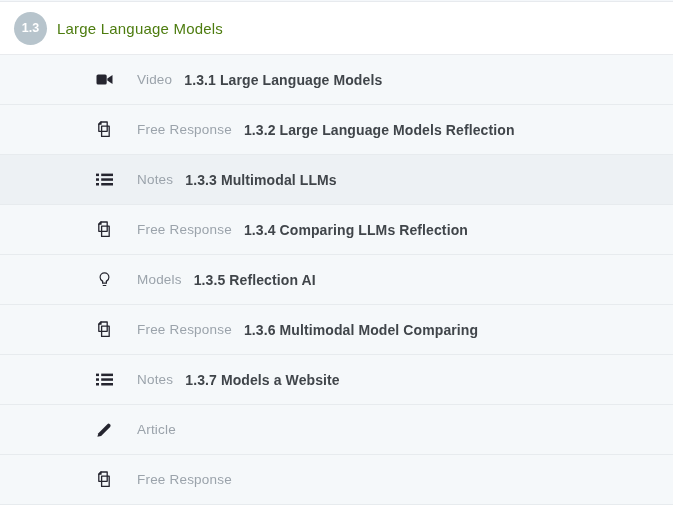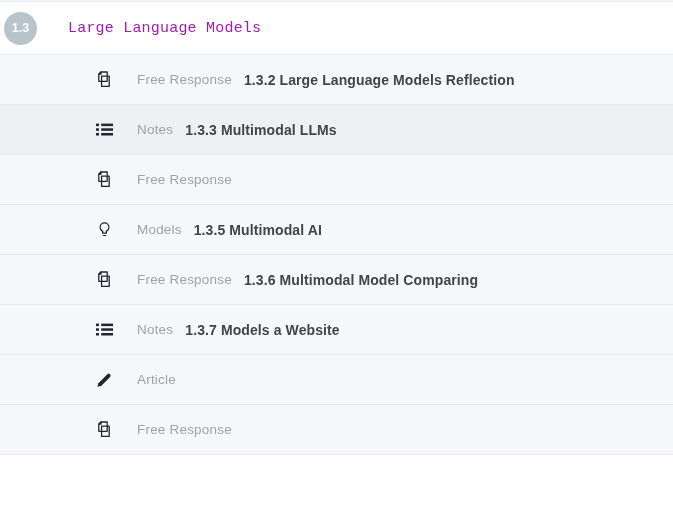--- a/index.html
+++ b/index.html
@@ -14,42 +14,41 @@
     height: 2px;
     background: #f4f7fa;
     border-bottom: 1px solid #e7eaee;
   }
   .section-header {
     height: 53px;
     background: #ffffff;
     border-bottom: 1px solid #e9ebee;
     display: flex;
     align-items: center;
-    padding-left: 4px;
+    padding-left: 14px;
     cursor: pointer;
   }
   .badge {
     width: 33px; height: 33px;
     border-radius: 50%;
     background: #b7c4cc;
     color: #ffffff;
     font-size: 12.5px;
     font-weight: bold;
     display: flex;
     align-items: center;
     justify-content: center;
     flex: 0 0 auto;
   }
   .section-title {
-    margin-left: 31px;
-    color: #a21caf;
+    margin-left: 10px;
+    color: #4d7c0f;
     font-size: 15px;
     font-weight: 500;
     letter-spacing: 0.2px;
-    font-family: Liberation Mono, monospace;
   }
   .lesson-row {
     height: 50px;
     background: #f5f8fa;
     border-bottom: 1px solid #e7ebee;
     display: flex;
     align-items: center;
     cursor: pointer;
   }
   .lesson-row.highlighted { background: #edf1f4; }
@@ -85,20 +84,30 @@
 <div class="top-strip"></div>
 
 <div class="section-header">
   <div class="badge">1.3</div>
   <div class="section-title">Large Language Models</div>
 </div>
 
 <div id="lesson-rows">
     <div class="lesson-row">
     <span class="item-icon">
+        <svg width="17" height="17" viewBox="0 0 17 17">
+          <rect x="0.5" y="3.5" width="10.2" height="10" rx="1.6" fill="currentColor"></rect>
+          <path d="M11.3 7.6 L16.5 4.1 V13 L11.3 9.5 Z" fill="currentColor"></path>
+        </svg>
+      </span>
+    <span class="item-type">Video</span>
+    <span class="item-title">1.3.1 Large Language Models</span>
+  </div>
+    <div class="lesson-row">
+    <span class="item-icon">
         <svg width="16" height="17" viewBox="0 0 16 17" fill="none" stroke="currentColor" stroke-width="1.3" stroke-linejoin="round">
           <path d="M5 1 H11.2 V10.3 H2.8 V3.2 Z"></path>
           <path d="M5 1 V3.2 H2.8 Z"></path>
           <rect x="5.6" y="5.2" width="7.6" height="10.2"></rect>
         </svg>
       </span>
     <span class="item-type">Free Response</span>
     <span class="item-title">1.3.2 Large Language Models Reflection</span>
   </div>
     <div class="lesson-row highlighted">
@@ -117,31 +126,32 @@
   </div>
     <div class="lesson-row">
     <span class="item-icon">
         <svg width="16" height="17" viewBox="0 0 16 17" fill="none" stroke="currentColor" stroke-width="1.3" stroke-linejoin="round">
           <path d="M5 1 H11.2 V10.3 H2.8 V3.2 Z"></path>
           <path d="M5 1 V3.2 H2.8 Z"></path>
           <rect x="5.6" y="5.2" width="7.6" height="10.2"></rect>
         </svg>
       </span>
     <span class="item-type">Free Response</span>
+    <span class="item-title">1.3.4 Comparing LLMs Reflection</span>
   </div>
     <div class="lesson-row">
     <span class="item-icon">
         <svg width="13" height="17" viewBox="0 0 13 17" fill="none" stroke="currentColor" stroke-width="1.2" stroke-linecap="round">
           <path d="M4.6 10.4 C3.1 9.6 2.1 8.1 2.1 6.3 a4.4 4.4 0 0 1 8.8 0 c0 1.8 -1 3.3 -2.5 4.1"></path>
           <path d="M4.6 10.2 V12.2 H8.4 V10.2"></path>
           <path d="M5.2 14.5 H7.8"></path>
         </svg>
       </span>
     <span class="item-type">Models</span>
-    <span class="item-title">1.3.5 Multimodal AI</span>
+    <span class="item-title">1.3.5 Reflection AI</span>
   </div>
     <div class="lesson-row">
     <span class="item-icon">
         <svg width="16" height="17" viewBox="0 0 16 17" fill="none" stroke="currentColor" stroke-width="1.3" stroke-linejoin="round">
           <path d="M5 1 H11.2 V10.3 H2.8 V3.2 Z"></path>
           <path d="M5 1 V3.2 H2.8 Z"></path>
           <rect x="5.6" y="5.2" width="7.6" height="10.2"></rect>
         </svg>
       </span>
     <span class="item-type">Free Response</span>

